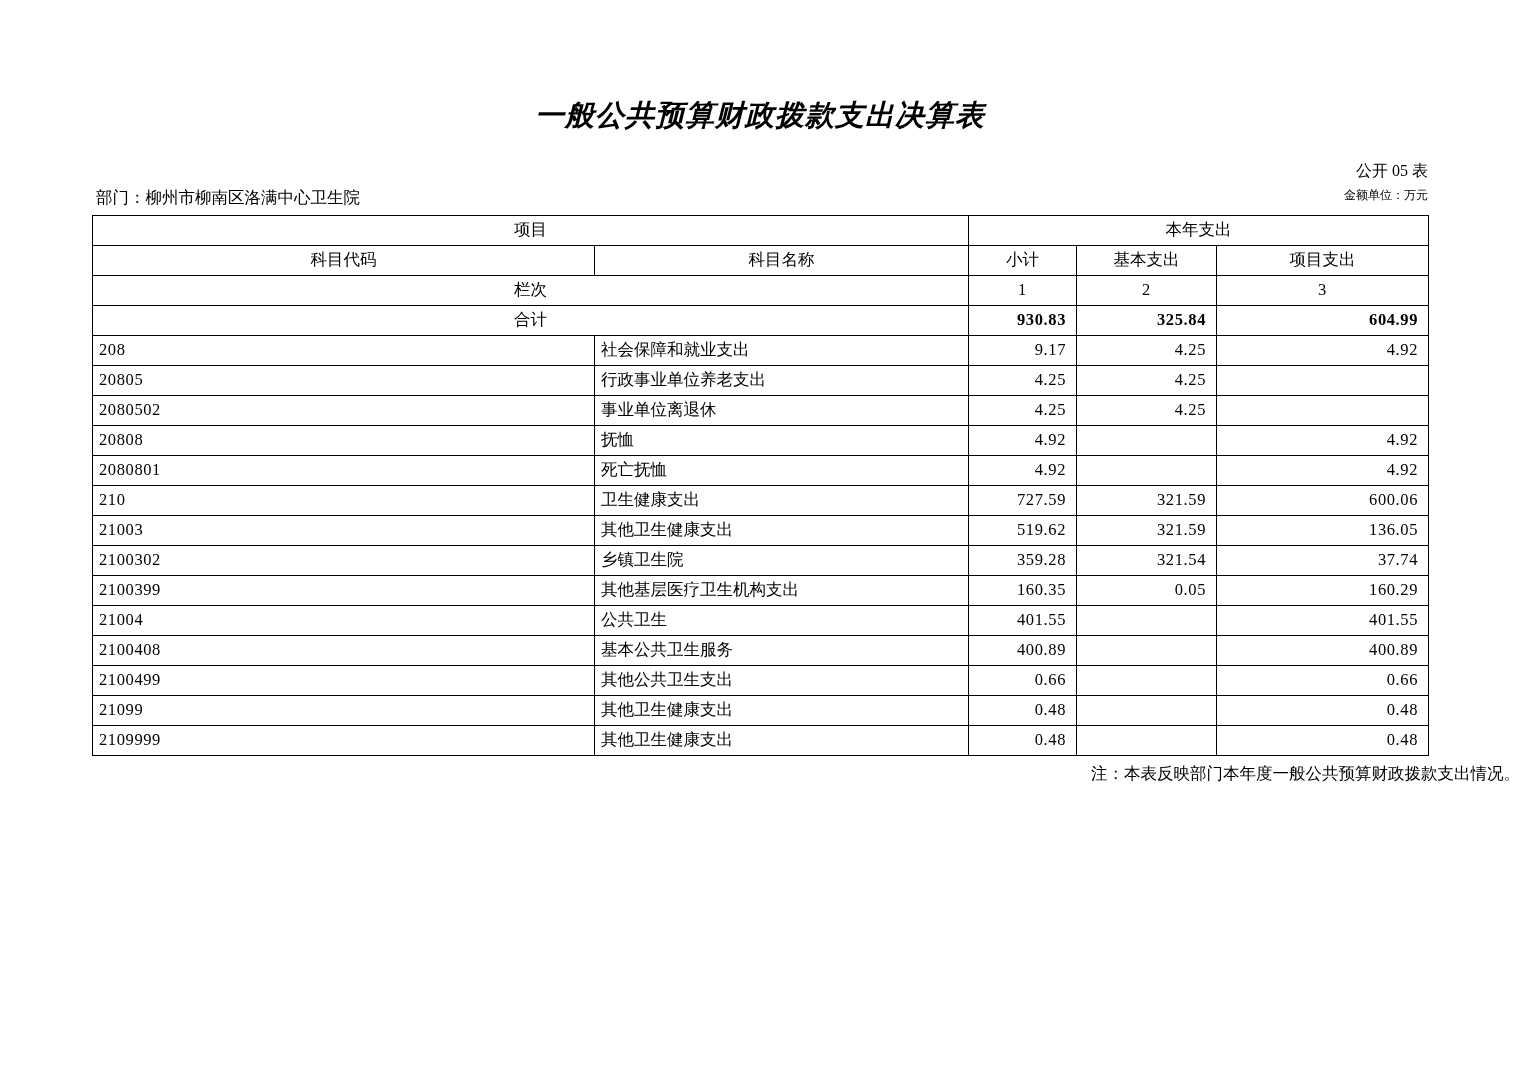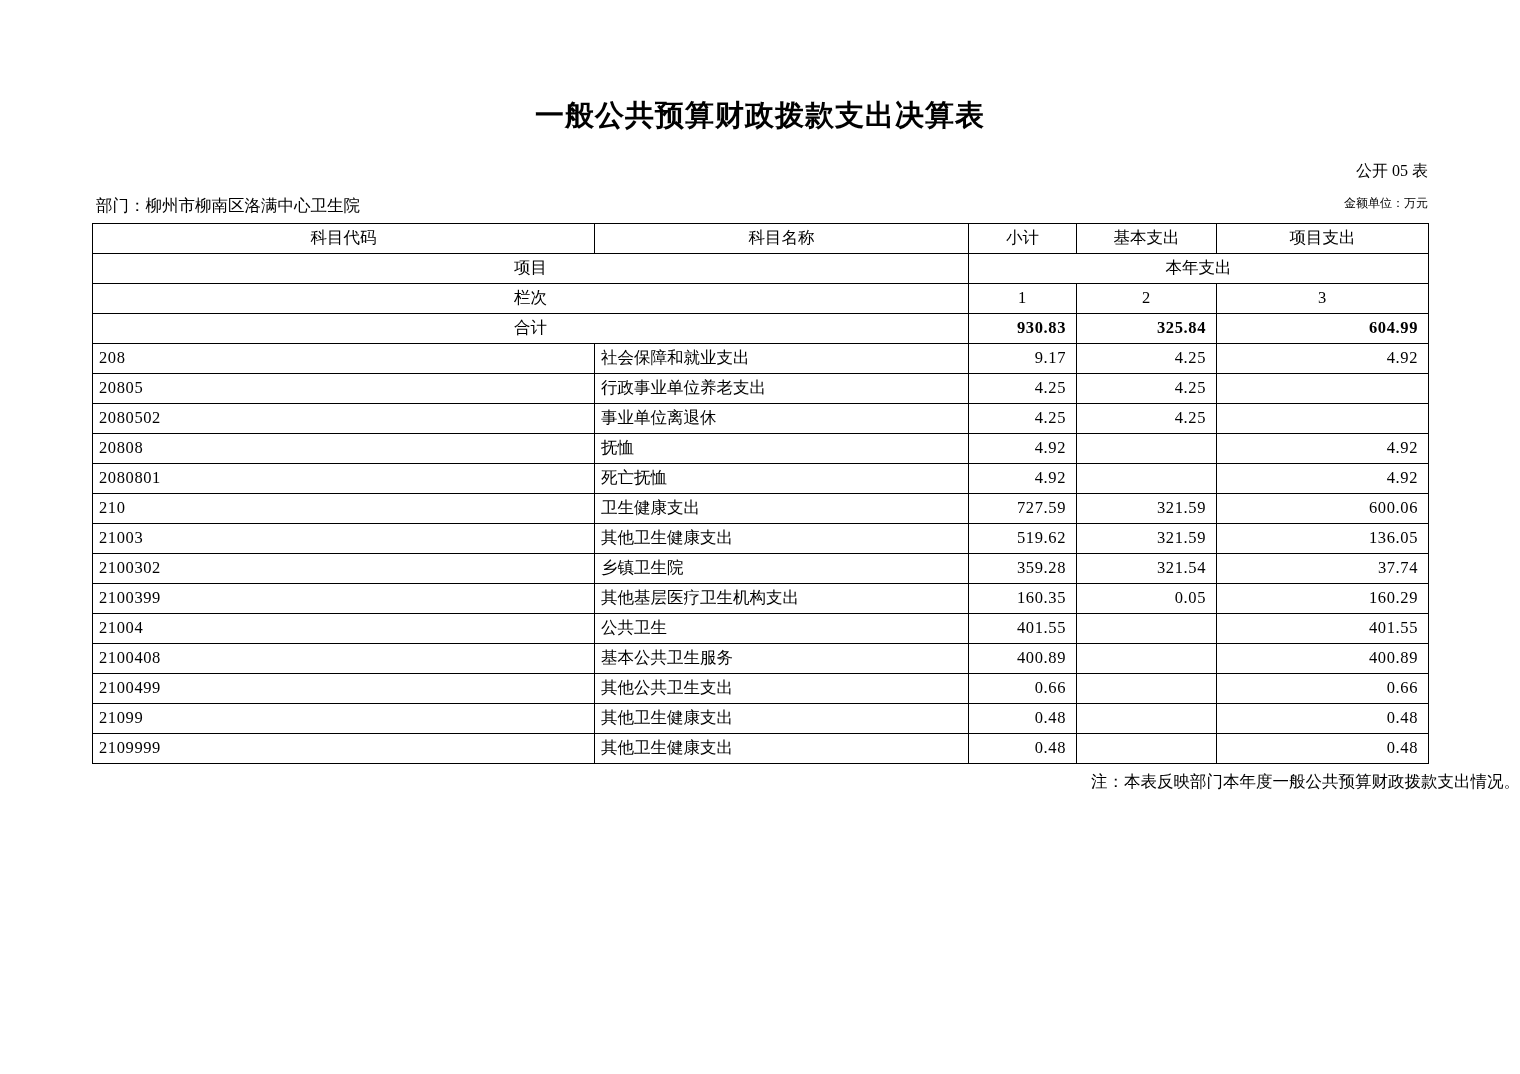--- a/index.html
+++ b/index.html
@@ -20,35 +20,36 @@
     width: 1520px;
     height: 1074px;
   }
   .doc-title {
     text-align: center;
     font-size: 29px;
     font-weight: bold;
     letter-spacing: 1px;
     margin-top: 98px;
     line-height: 1.2;
+    font-style: italic;
   }
   .meta-row {
     position: relative;
     margin-top: 28px;
     height: 22px;
   }
   .meta-right {
     position: absolute;
     right: 92px;
     top: 0;
     font-size: 16px;
   }
   .meta-row2 {
     position: relative;
-    margin-top: 12px;
+    margin-top: 4px;
     height: 24px;
   }
   .meta-left {
     position: absolute;
     left: 96px;
     top: 0;
     font-size: 16.5px;
   }
   .meta-right2 {
     position: absolute;
@@ -114,31 +115,31 @@
   <table class="budget">
     <colgroup>
       <col class="c-code">
       <col class="c-name">
       <col class="c-sub">
       <col class="c-basic">
       <col class="c-proj">
     </colgroup>
     <tbody>
       <tr>
+        <td class="center" colspan="2">项目</td>
+        <td class="center" colspan="3">本年支出</td>
+      </tr>
+      <tr>
         <td class="center hdr-tall">科目代码</td>
         <td class="center hdr-tall">科目名称</td>
         <td class="center hdr-tall">小计</td>
         <td class="center hdr-tall">基本支出</td>
         <td class="center hdr-tall">项目支出</td>
       </tr>
       <tr>
-        <td class="center" colspan="2">项目</td>
-        <td class="center" colspan="3">本年支出</td>
-      </tr>
-      <tr>
         <td class="center hdr-mid" colspan="2">栏次</td>
         <td class="center hdr-mid num">1</td>
         <td class="center hdr-mid num">2</td>
         <td class="center hdr-mid num">3</td>
       </tr>
       <tr>
         <td class="center row-h" colspan="2">合计</td>
         <td class="right row-h num bold">930.83</td>
         <td class="right row-h num bold">325.84</td>
         <td class="right row-h num bold">604.99</td>

